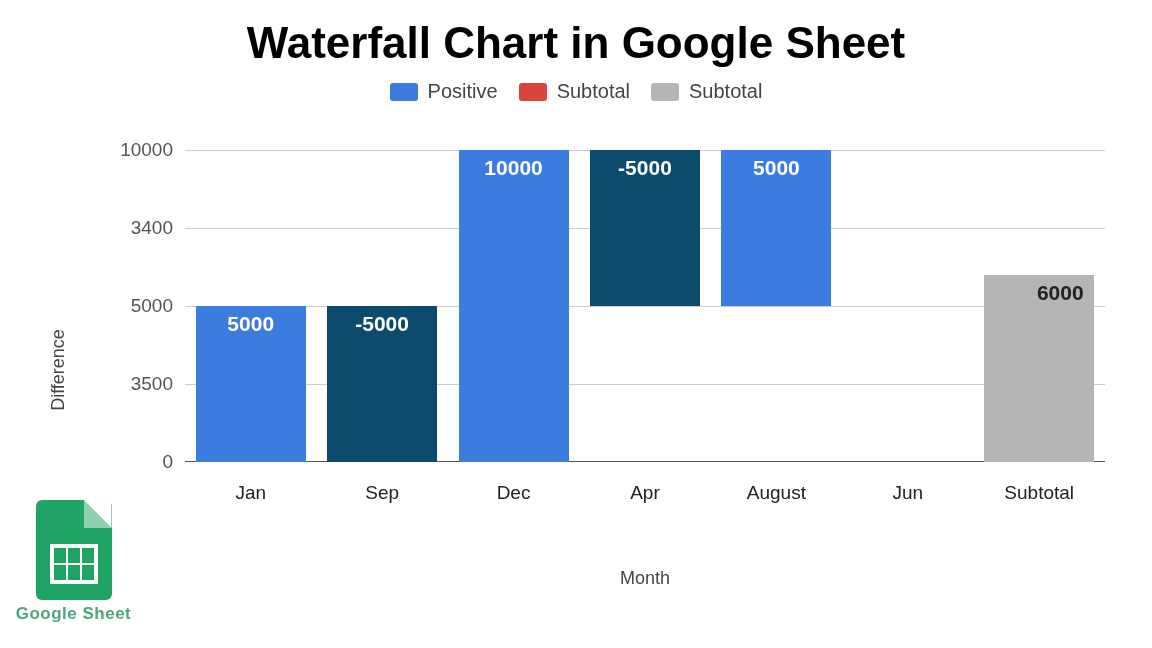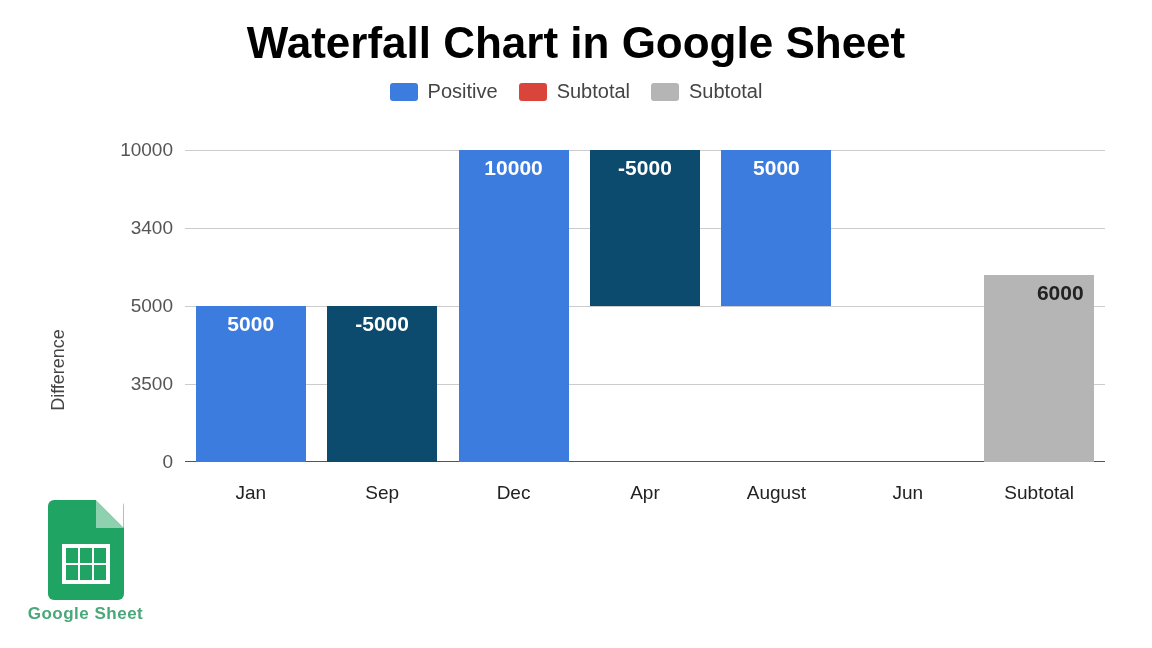--- a/index.html
+++ b/index.html
@@ -141,21 +141,21 @@
       left: 115px;
       width: 920px;
       top: 418px;
       text-align: center;
       font-size: 18px;
       color: #444;
     }
 
     .sheets-logo {
       position: absolute;
-      left: 18px;
+      left: 6px;
       bottom: 24px;
       width: 135px;
       text-align: center;
     }
     .sheets-icon-wrap {
       width: 76px;
       height: 100px;
       margin: 0 auto 4px;
       position: relative;
     }
@@ -279,20 +279,21 @@
         </div>
         <div class="bar-slot">
           <div class="bar subtotal" style="top: 40%; height: 60%; padding-left: 21px;">
             <div class="bar-label dark">6000</div>
           </div>
           <div class="xtick">Subtotal</div>
         </div>
       </div>
   </div>
 
+  <div class="xlabel">Month</div>
 </div>
 
 <div class="sheets-logo">
   <div class="sheets-icon-wrap">
     <div class="sheets-icon">
       <div class="sheets-grid">
         <div class="sheets-cell"></div>
           <div class="sheets-cell"></div>
           <div class="sheets-cell"></div>
         <div class="sheets-cell"></div>

